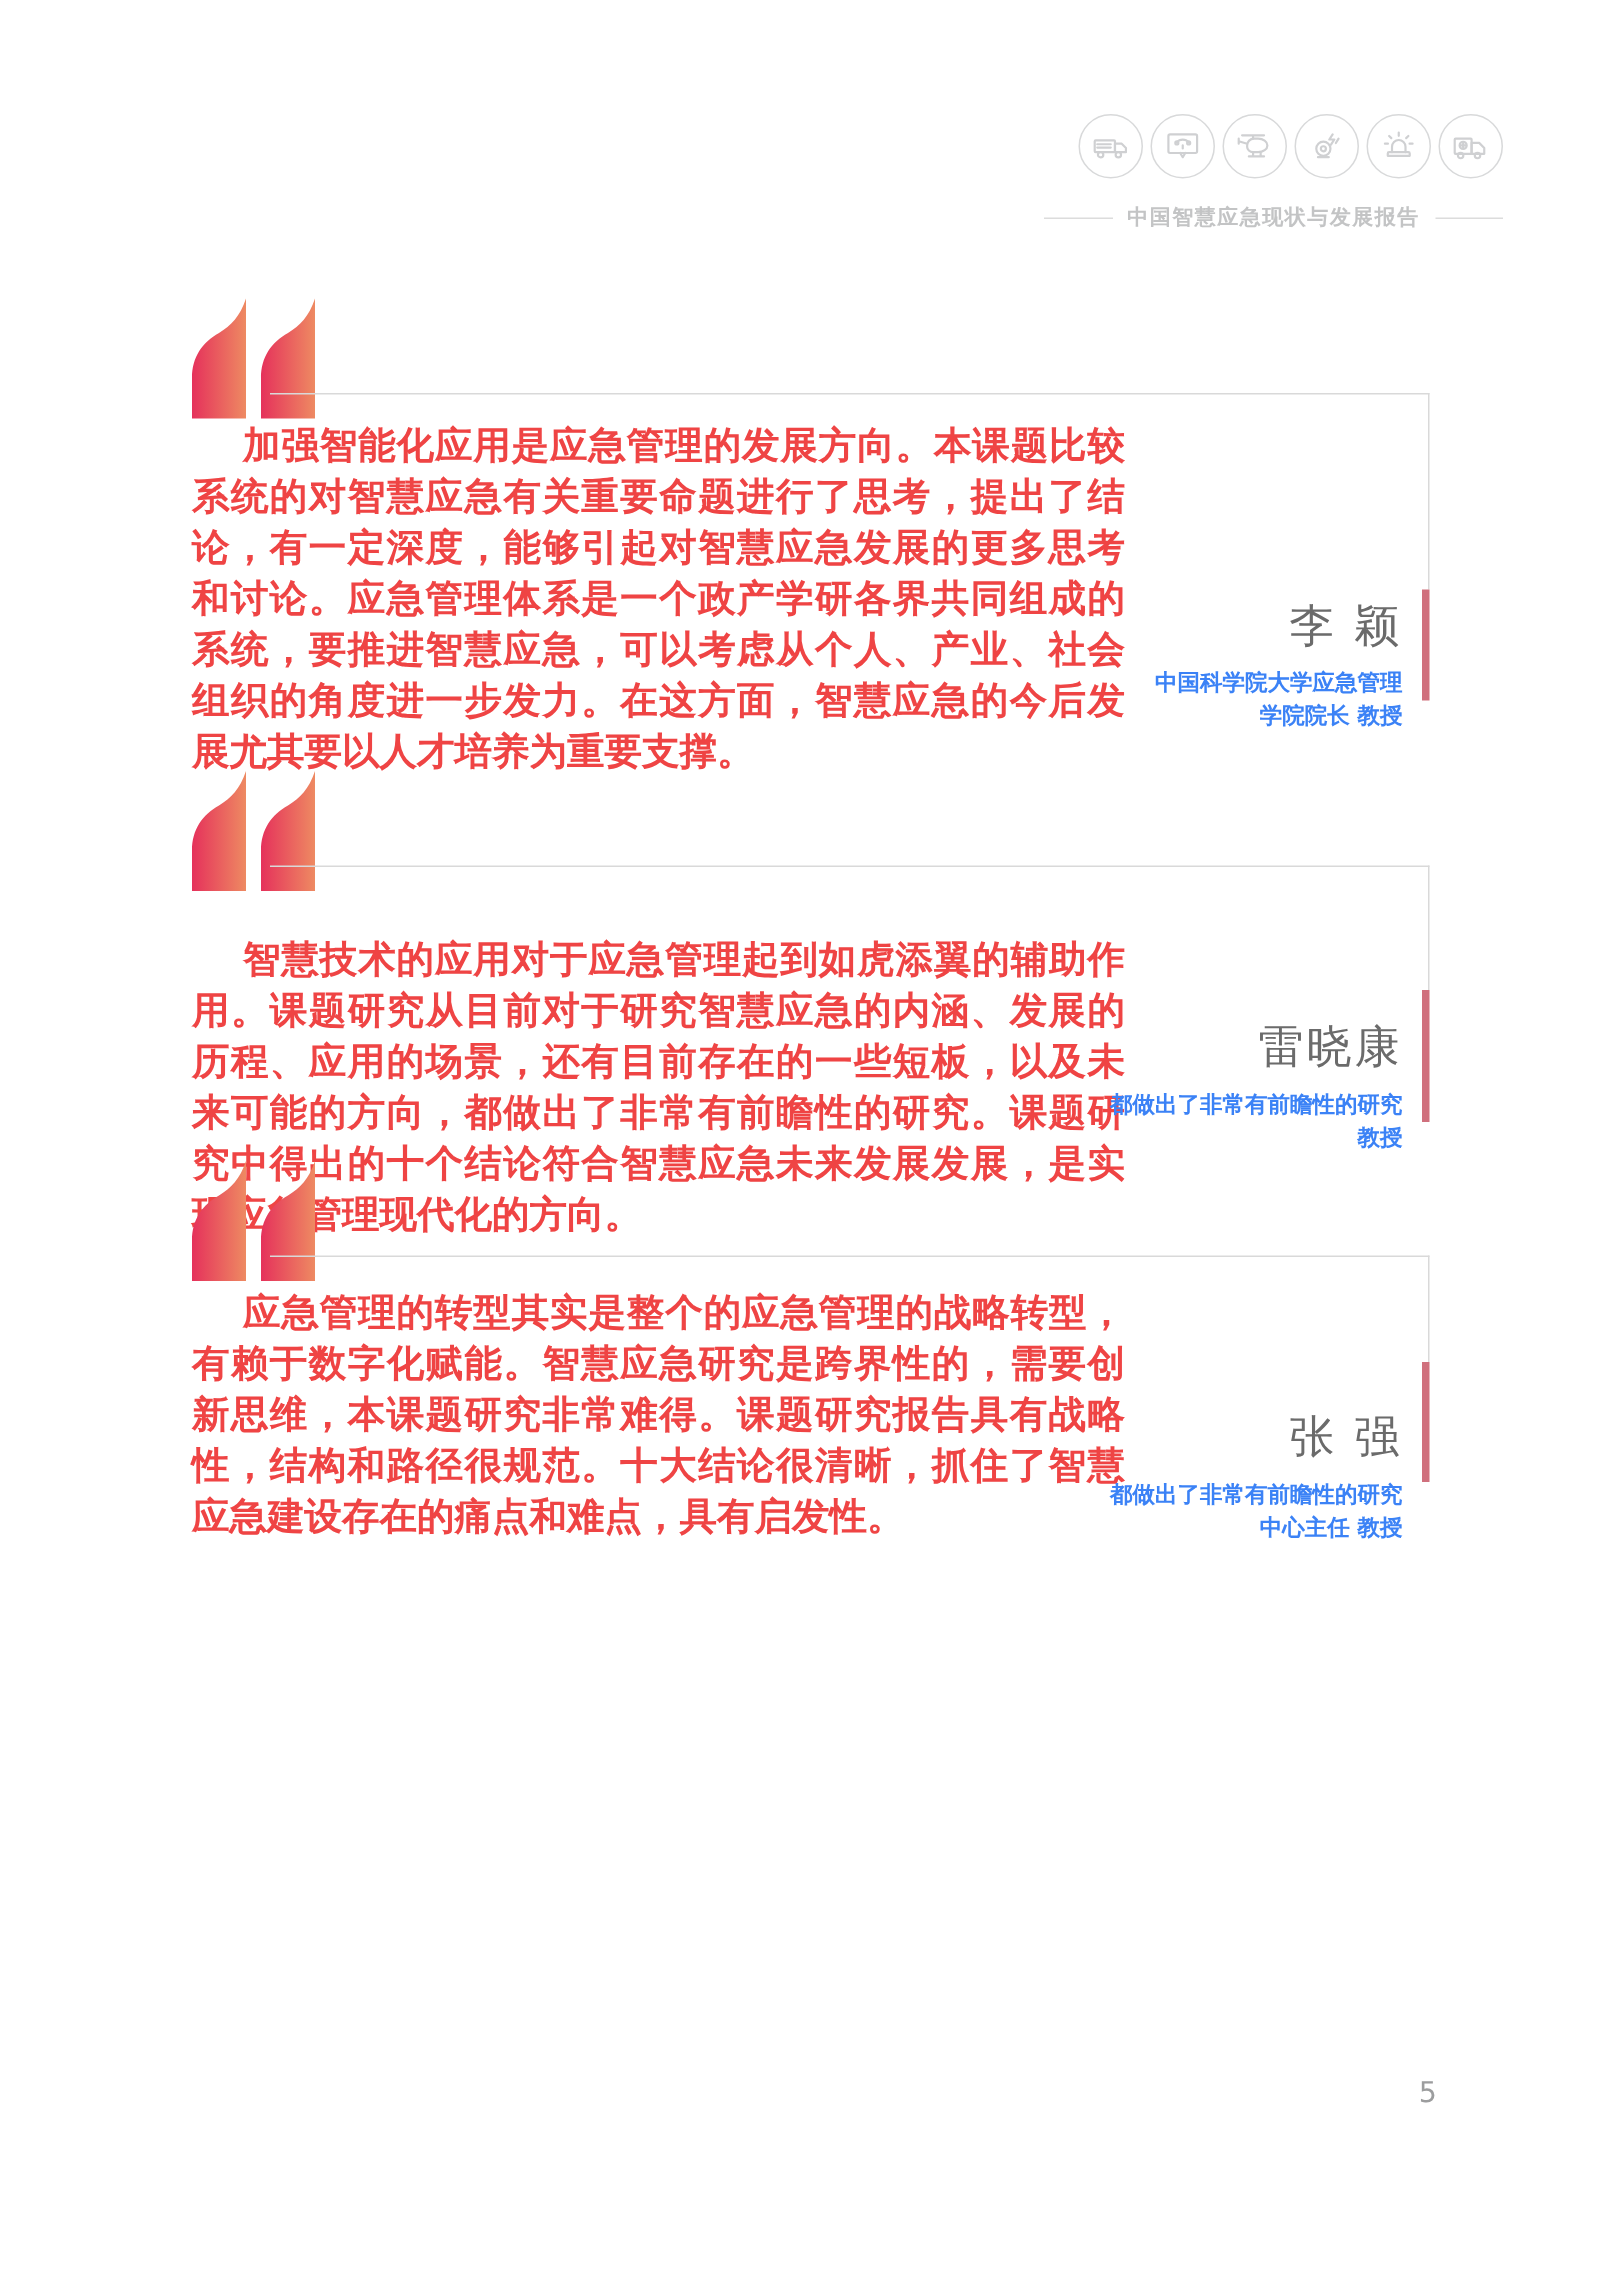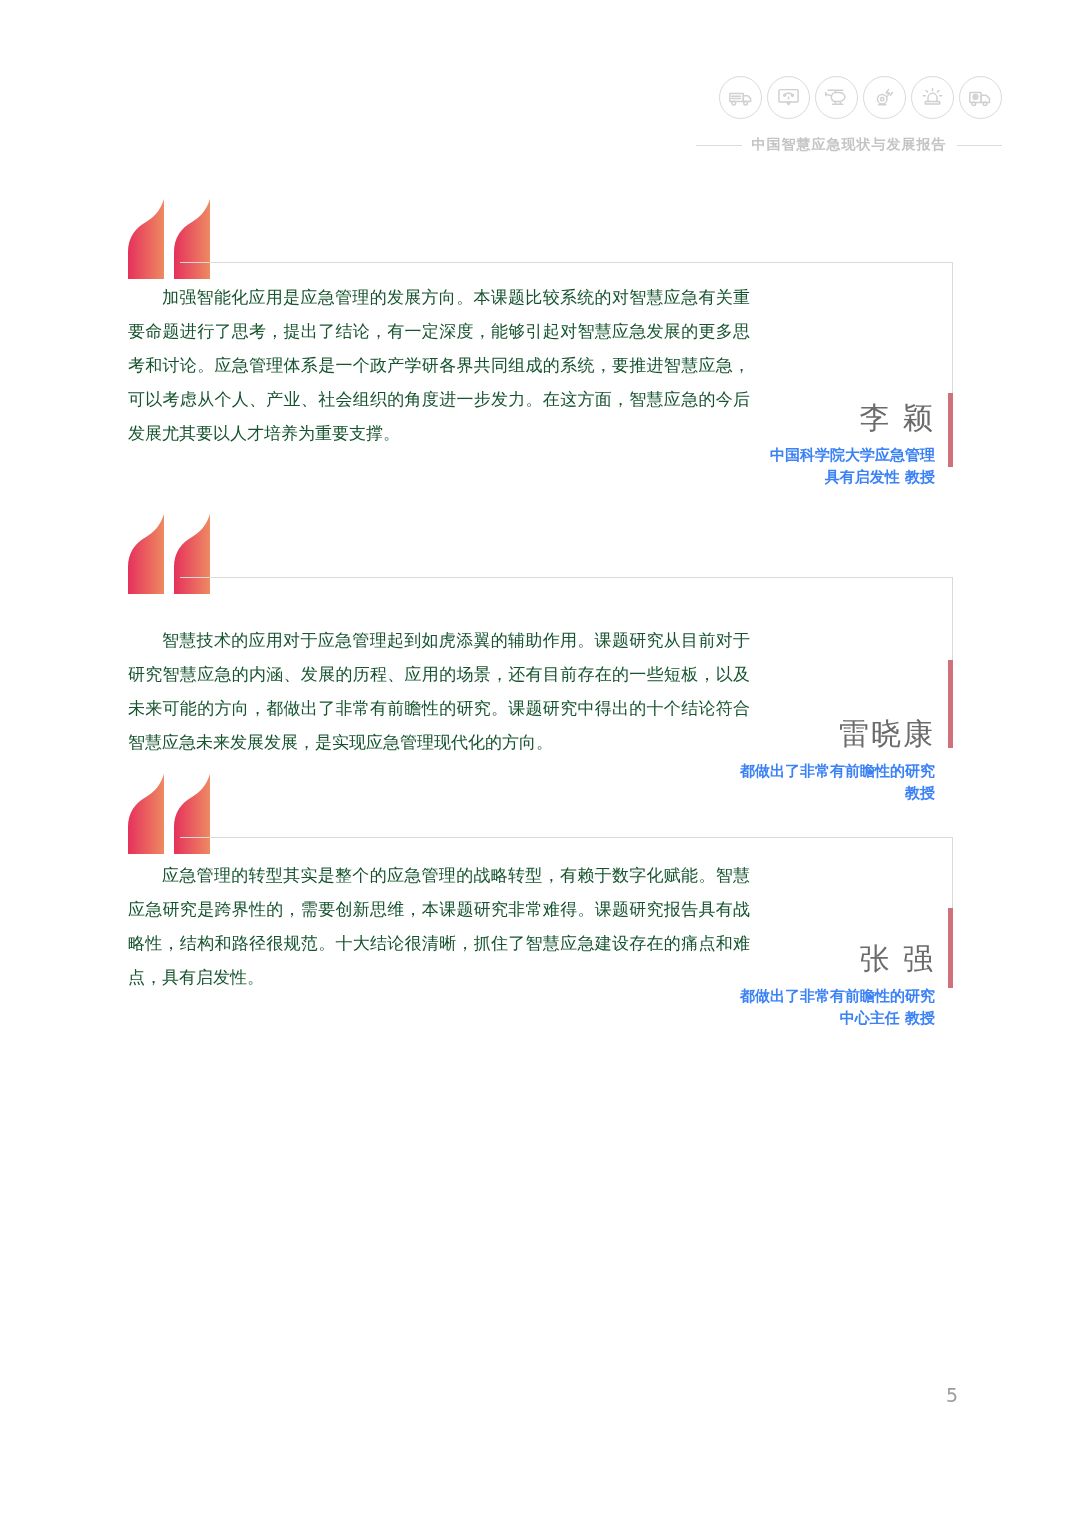--- a/index.html
+++ b/index.html
@@ -36,22 +36,22 @@
 
   
   .qmark { position:absolute; left:128px; width:82px; height:82px; }
   .box-top { position:absolute; left:180px; width:773px; height:1px; background:#d9d9d9; }
   .box-right { position:absolute; width:1px; background:#d9d9d9; }
   .accent-bar { position:absolute; width:5px; background:#d0707d; }
 
   .quote-text {
     position:absolute; left:128px; width:622px;
     font-family:"DejaVu Serif","Liberation Serif",serif;
-    font-size:17px; line-height:34px; color:#14532d;
-    text-align:justify; text-indent:34px;
+    font-size:25px; line-height:34px; color:#ef4444;
+    text-align:justify; text-indent:34px;font-weight:bold;
   }
   .byline { position:absolute; right:145px; text-align:right; }
   .byline .name {
     font-size:30px; color:#6b6b6b; letter-spacing:2px;
     line-height:34px; margin-bottom:9px;margin-top:16px;
   }
   .byline .role {
     font-size:15px; font-weight:bold; color:#3b82f6; line-height:22px;
   }
 
@@ -59,21 +59,21 @@
   .q1 .qmark { top:198px; } .q1 .box-top { top:262px; }
   .q1 .box-right { left:952px; top:262px; height:131px; }
   .q1 .accent-bar { left:948px; top:393px; height:74px; }
   .q1 .quote-text { top:280px; }
   .q1 .byline { top:385px; }
 
   .q2 .qmark { top:513px; } .q2 .box-top { top:577px; }
   .q2 .box-right { left:952px; top:577px; height:83px; }
   .q2 .accent-bar { left:948px; top:660px; height:88px; }
   .q2 .quote-text { top:623px; }
-  .q2 .byline { top:701px; }
+  .q2 .byline { top:666px; }
 
   .q3 .qmark { top:773px; } .q3 .box-top { top:837px; }
   .q3 .box-right { left:952px; top:837px; height:71px; }
   .q3 .accent-bar { left:948px; top:908px; height:80px; }
   .q3 .quote-text { top:858px; }
   .q3 .byline { top:926px; }
 
   
   .page-num {
     position:absolute; top:1384px; right:122px;
@@ -158,21 +158,21 @@
       <path fill="url(#qg1)" d="M36 0C32 12 26 18 18 23C7 29 0 39 0 53L0 80L36 80Z"></path>
       <path fill="url(#qg1)" d="M82 0C78 12 72 18 64 23C53 29 46 39 46 53L46 80L82 80Z"></path>
     </svg>
     <div class="box-top"></div>
     <div class="box-right"></div>
     <div class="accent-bar"></div>
     <p class="quote-text">加强智能化应用是应急管理的发展方向。本课题比较系统的对智慧应急有关重要命题进行了思考，提出了结论，有一定深度，能够引起对智慧应急发展的更多思考和讨论。应急管理体系是一个政产学研各界共同组成的系统，要推进智慧应急，可以考虑从个人、产业、社会组织的角度进一步发力。在这方面，智慧应急的今后发展尤其要以人才培养为重要支撑。</p>
     <div class="byline">
       <div class="name">李 颖</div>
       <div class="role">中国科学院大学应急管理</div>
-      <div class="role">具有启发性 教授</div>
+      <div class="role">学院院长 教授</div>
     </div>
   </div>
 
   <div class="q2">
     <svg class="qmark" viewBox="0 0 82 80">
       <path fill="url(#qg1)" d="M36 0C32 12 26 18 18 23C7 29 0 39 0 53L0 80L36 80Z"></path>
       <path fill="url(#qg1)" d="M82 0C78 12 72 18 64 23C53 29 46 39 46 53L46 80L82 80Z"></path>
     </svg>
     <div class="box-top"></div>
     <div class="box-right"></div>

